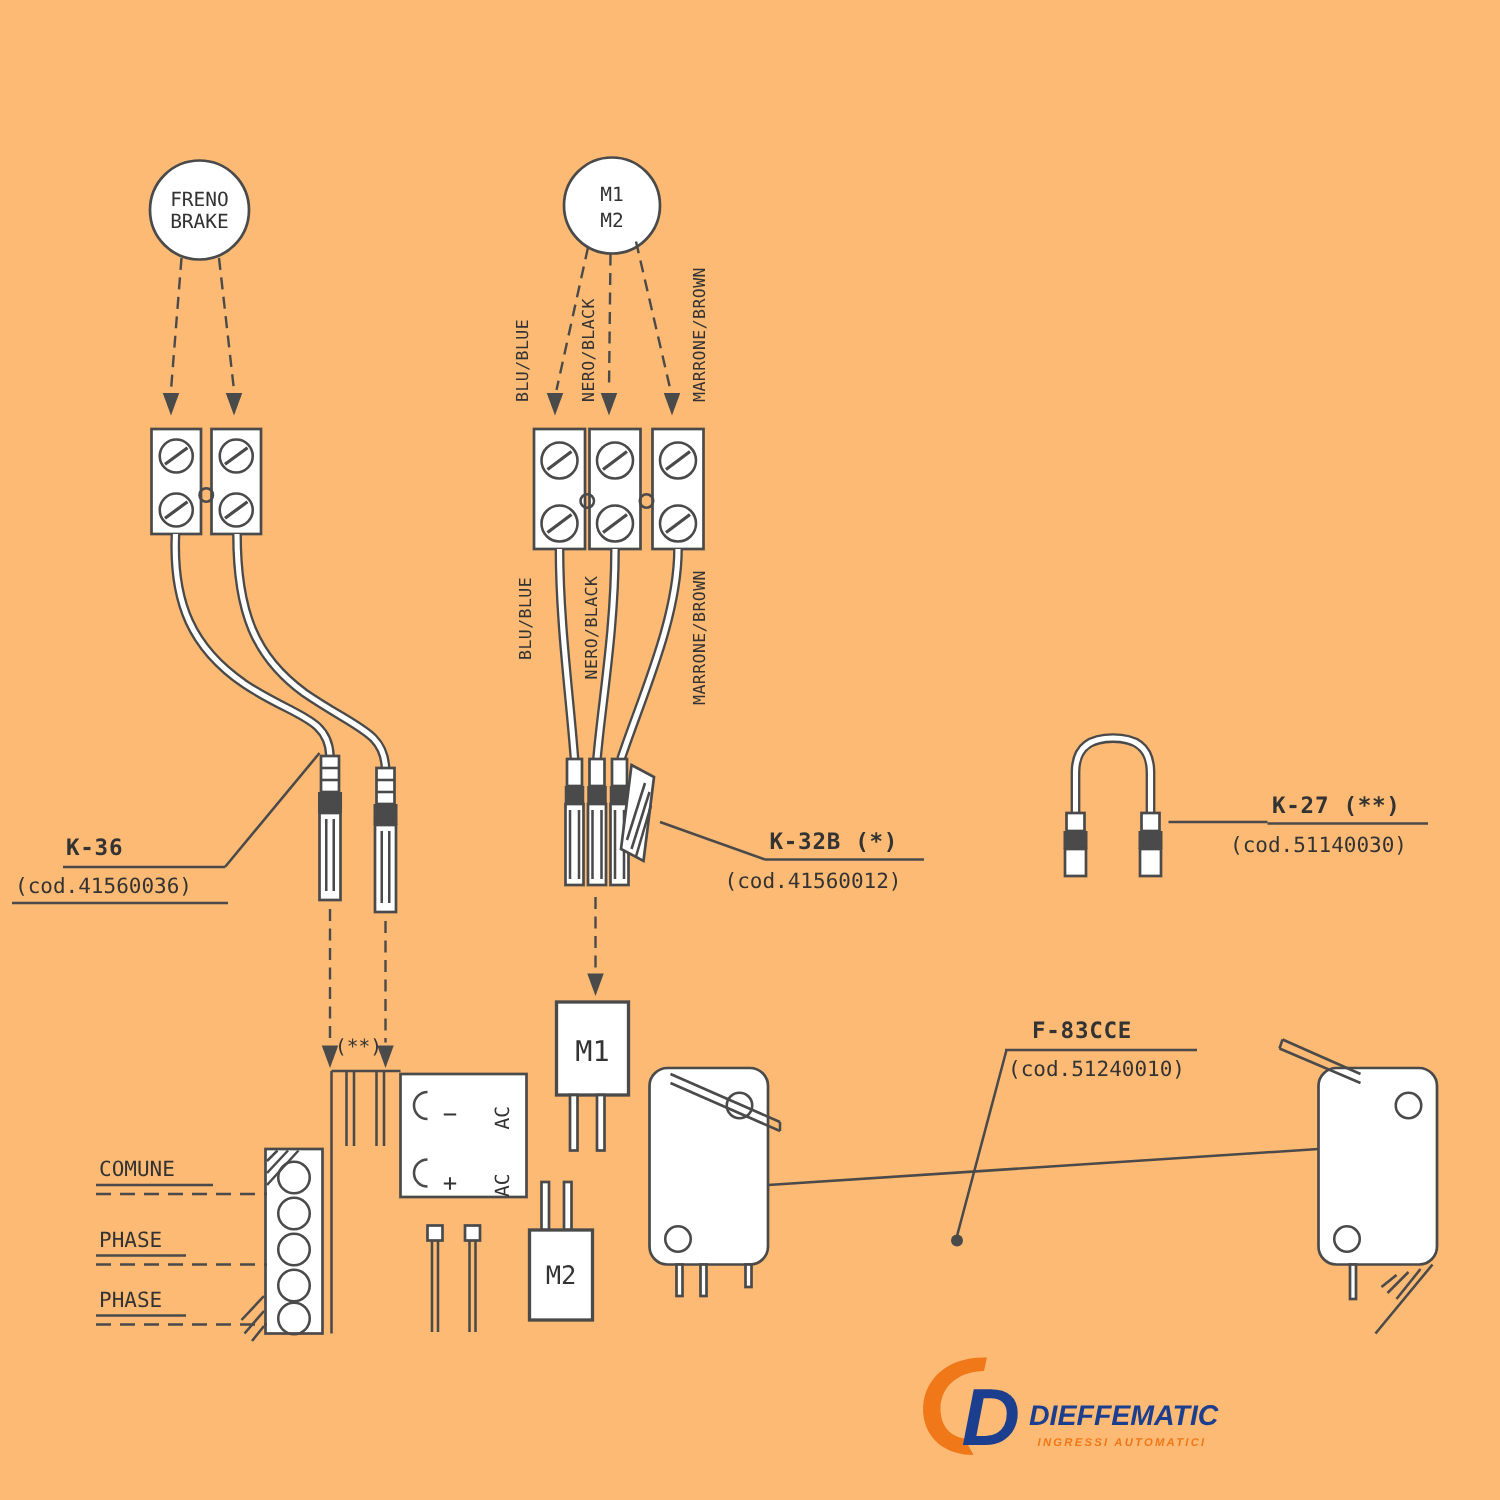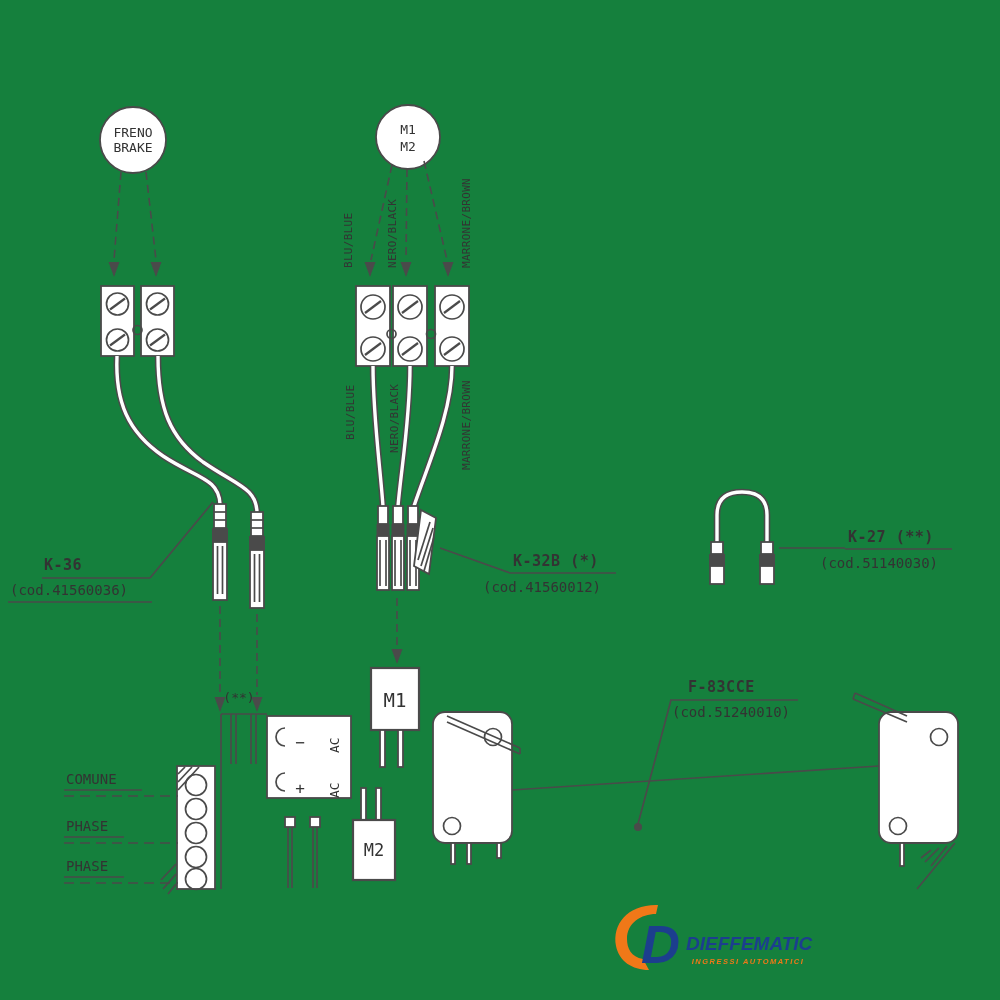--- a/index.html
+++ b/index.html
@@ -1,16 +1,16 @@
 <!DOCTYPE html>
 <html><head>
 <meta charset="utf-8">
 <style>
   html,body { margin:0; padding:0; background:#ffffff; }
-  .stage { width:1000px; height:1000px; position:relative; background:#15803d; overflow:hidden; }
+  .stage { width:1000px; height:1000px; position:relative; background:#fdba74; overflow:hidden; }
   svg { display:block; }
   .ln   { stroke:#4a4a4a; stroke-width:1.7; fill:none; }
   .lnth { stroke:#4a4a4a; stroke-width:2.2; fill:none; }
   .box  { fill:#ffffff; stroke:#4a4a4a; stroke-width:1.8; }
   .box2 { fill:#ffffff; stroke:#4a4a4a; stroke-width:2.2; }
   .dark { fill:#4a4a4a; stroke:none; }
   .dash { stroke:#4a4a4a; stroke-width:1.6; fill:none; stroke-dasharray:8 5; }
   .dashl{ stroke:#4a4a4a; stroke-width:1.6; fill:none; stroke-dasharray:10 6; }
   .wo   { stroke:#4a4a4a; stroke-width:6.5; fill:none; }
   .wi   { stroke:#ffffff; stroke-width:3.4; fill:none; }

